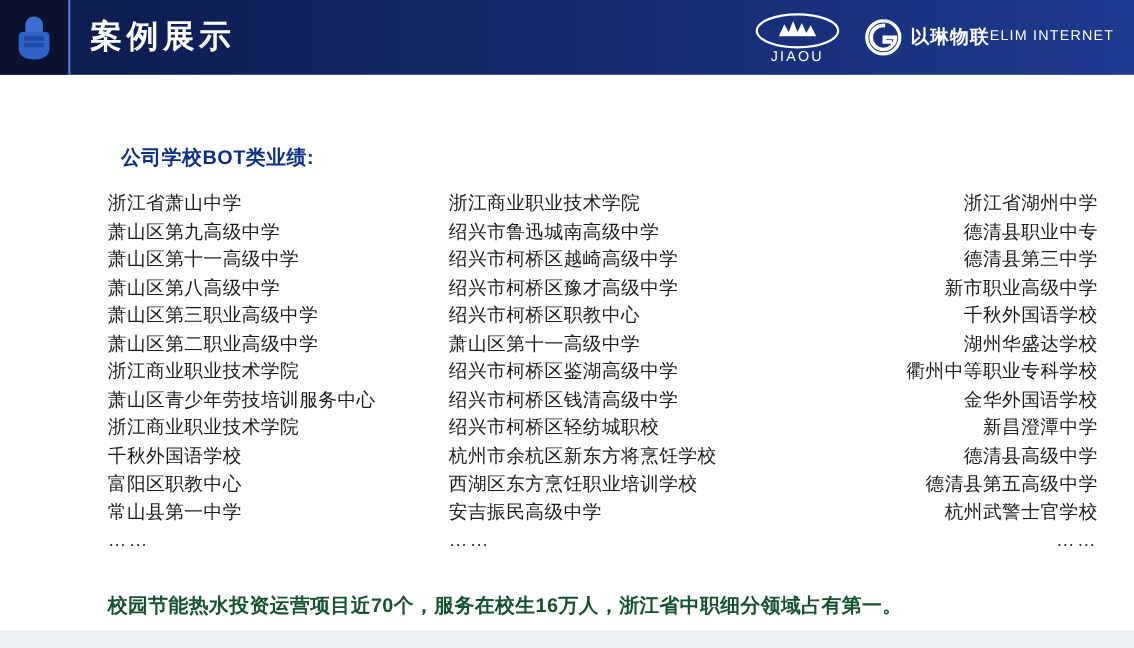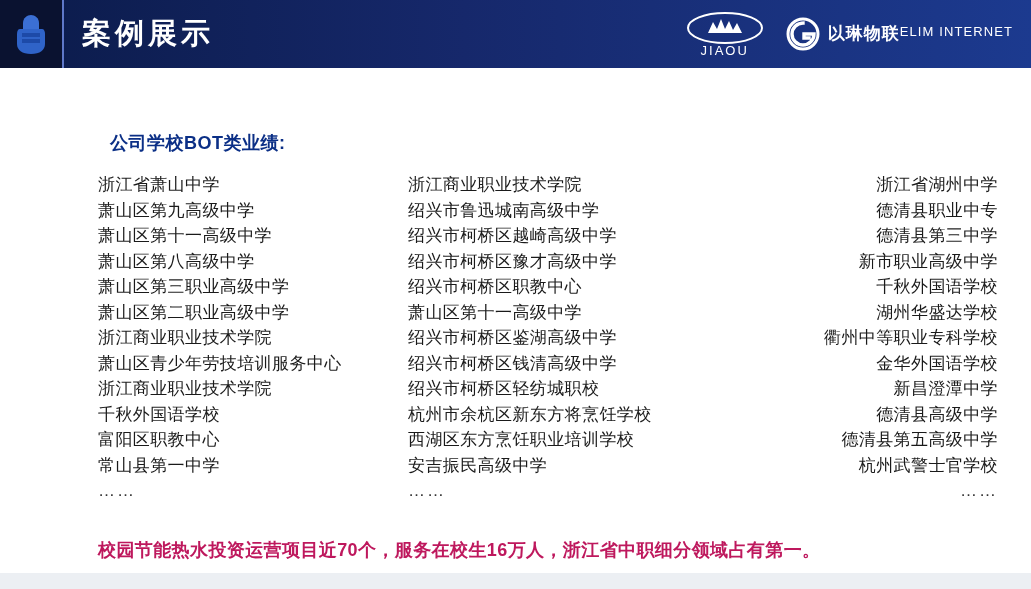--- a/index.html
+++ b/index.html
@@ -155,21 +155,21 @@
     letter-spacing: 2px;
     color: #333;
   }
   .footnote {
     position: absolute;
     left: 98px;
     top: 432px;
     width: 880px;
     font-size: 18px;
     font-weight: bold;
-    color: #be185d;
+    color: #14532d;
     letter-spacing: 0.4px;
     white-space: nowrap;
   }
 
   
   .bottom-band {
     position: absolute;
     left: 0;
     top: 573px;
     width: 1031px;

